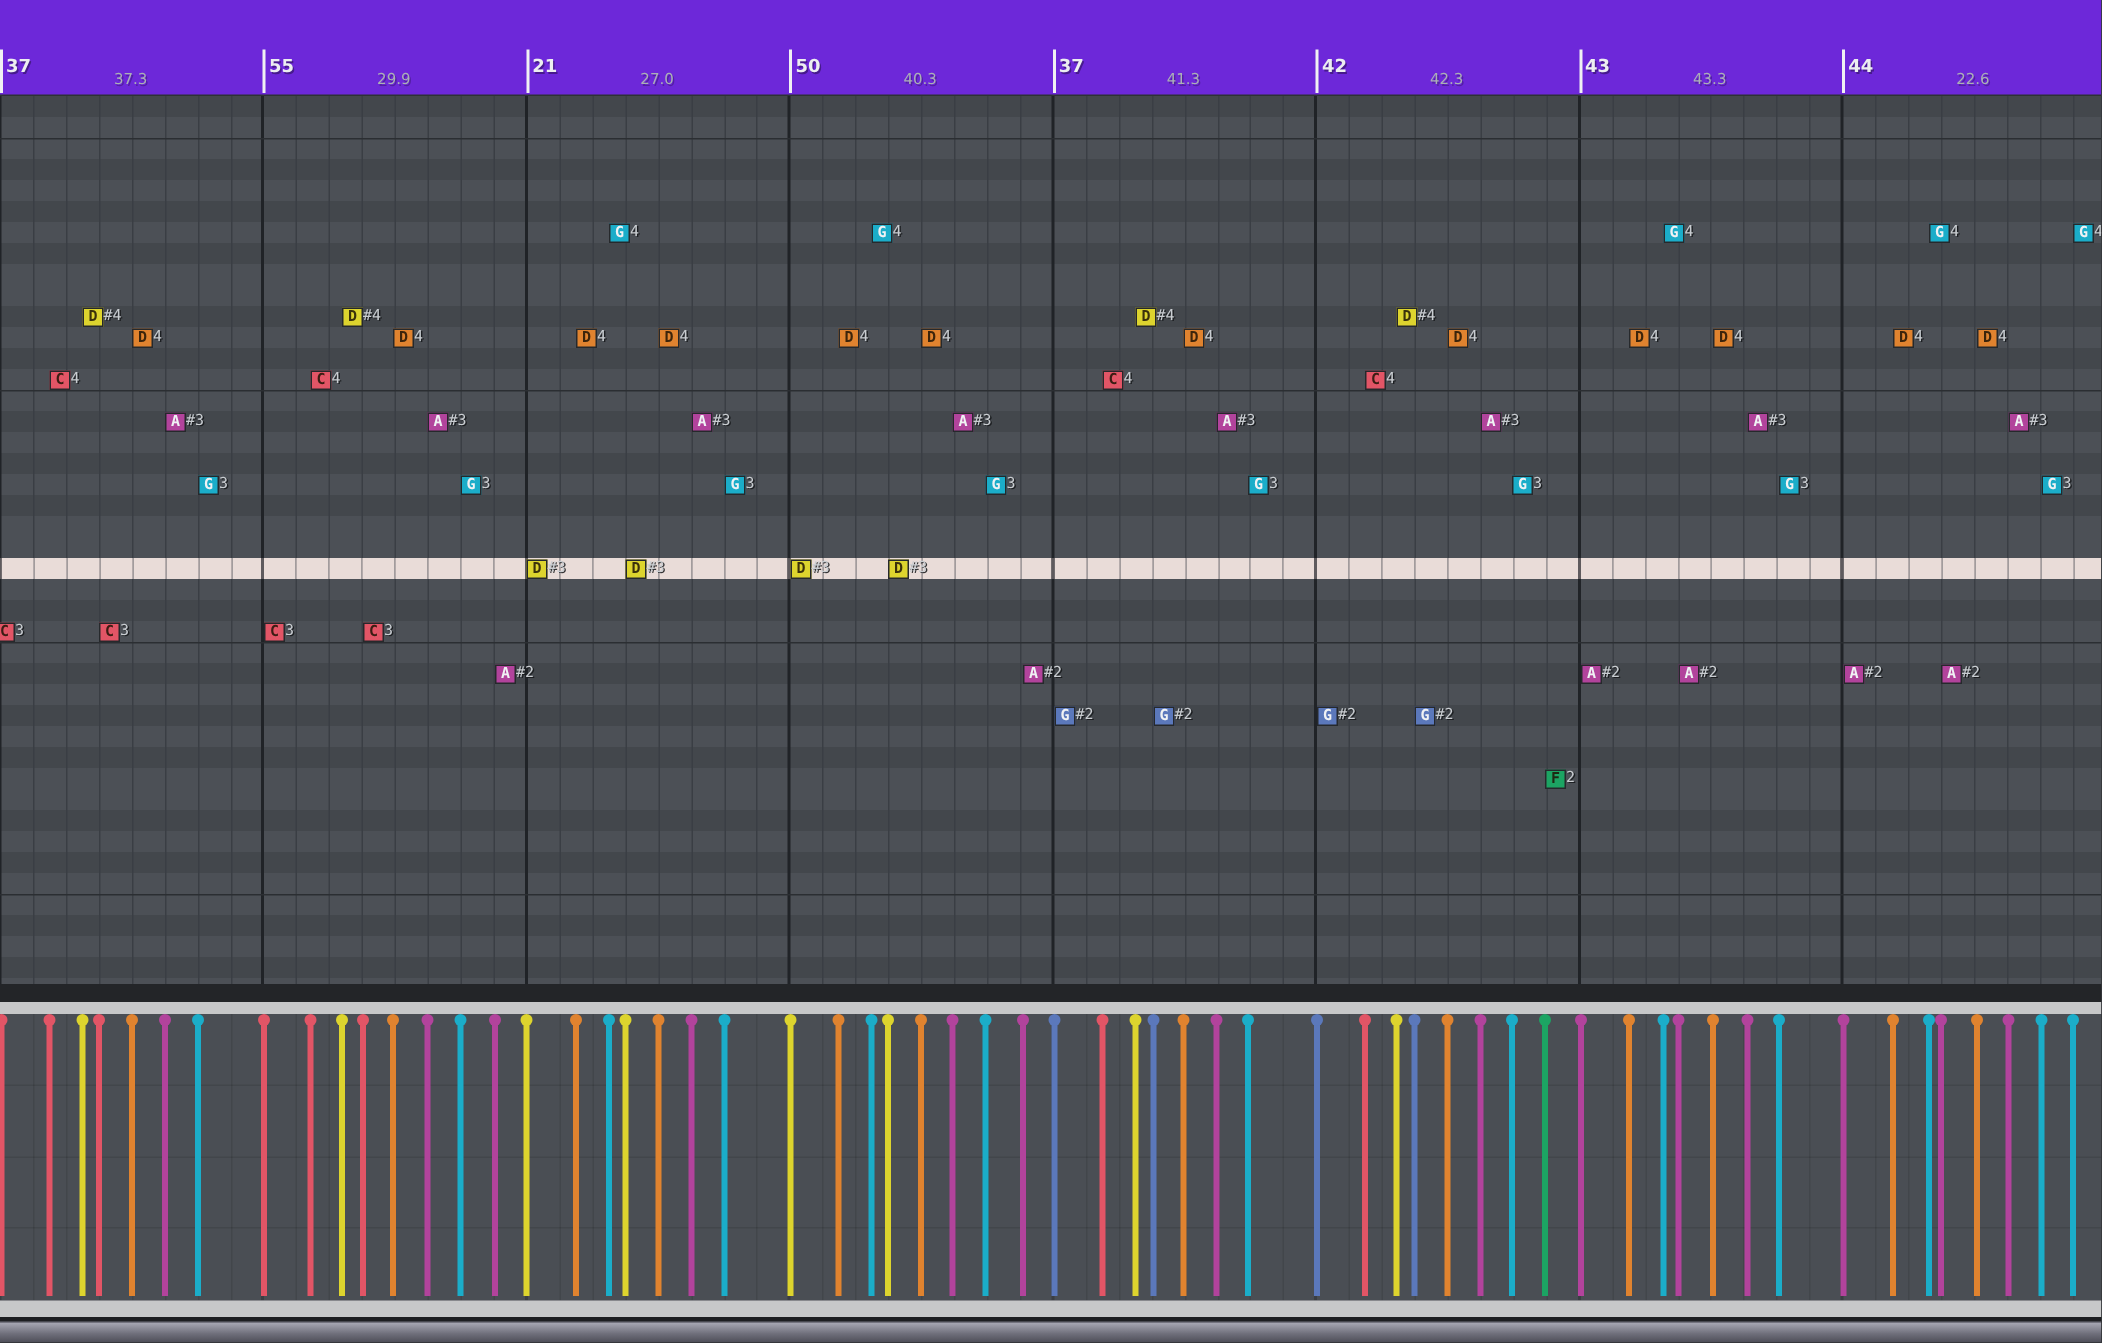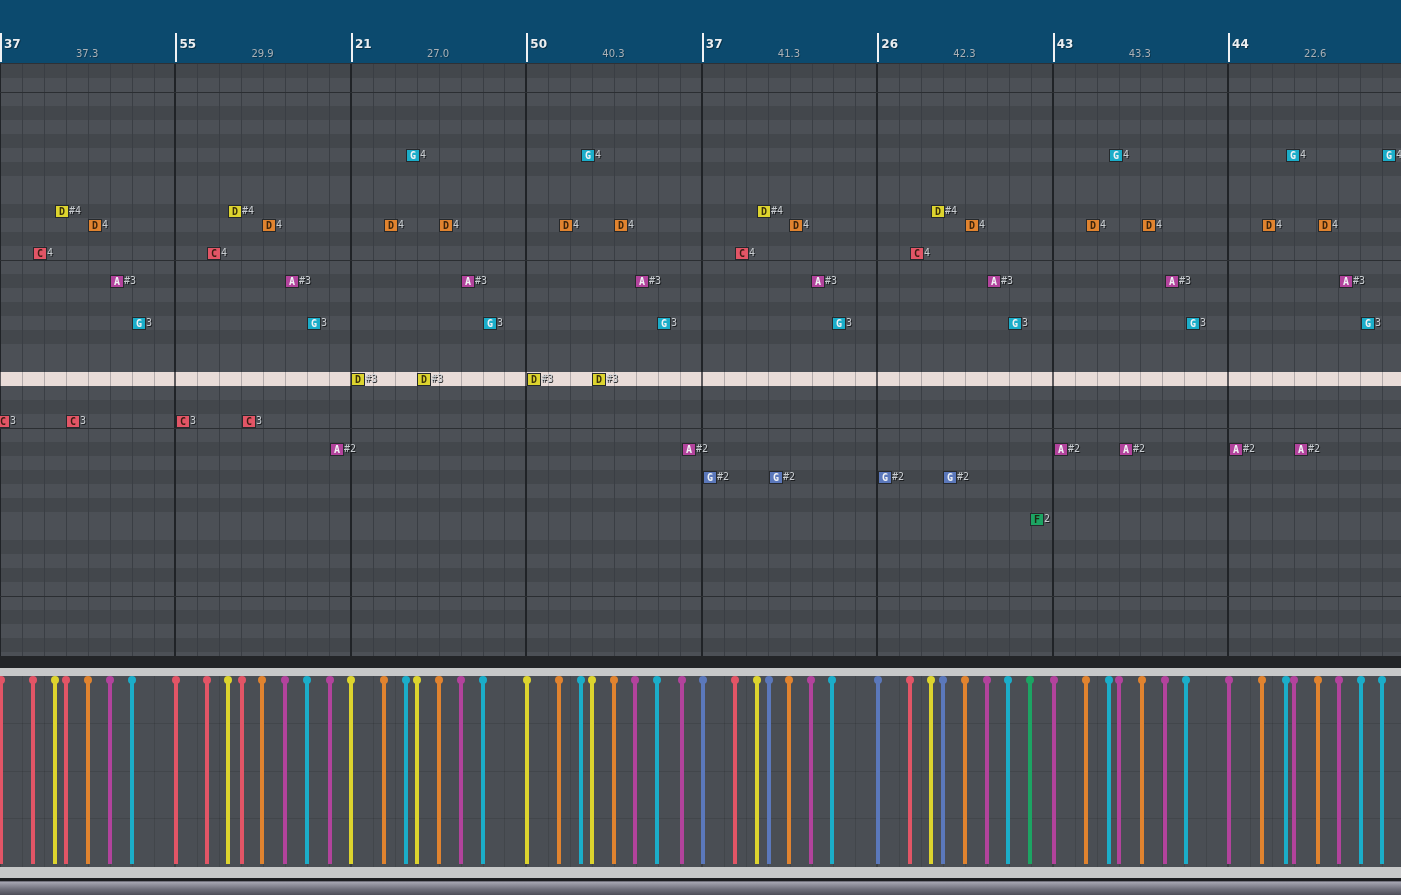--- a/index.html
+++ b/index.html
@@ -2,21 +2,21 @@
 <html><head>
 <meta charset="utf-8">
 <style>
   html,body{margin:0;padding:0;background:#2a2c2f;}
   #app{
     position:relative; width:1401px; height:895px; overflow:hidden;
     background:#46494f; font-family:"DejaVu Sans", sans-serif;
     -webkit-font-smoothing:none;
   }
   .abs{position:absolute;}
-  #timeline{left:0;top:0;width:1401px;height:63px;background:#0c4a6e;border-bottom:1px solid #2e3136;}
+  #timeline{left:0;top:0;width:1401px;height:63px;background:#6d28d9;border-bottom:1px solid #2e3136;}
   .bar-tick{width:2px;height:29px;top:33px;background:#f0f1f3;}
   .bar-num{top:37px;font-size:12px;font-weight:bold;color:#eceef0;text-shadow:1px 1px 0 rgba(0,0,0,0.35);}
   .bar-sub{top:48px;font-size:10px;color:#abb0b5;text-shadow:1px 1px 0 rgba(0,0,0,0.25);}
   #roll{left:0;top:64px;width:1401px;height:592px;overflow:hidden;background:#43474c;}
   .row-light{left:0;width:1401px;height:14px;background:#4c5056;}
   .row-dark{left:0;width:1401px;height:14px;background:#43474c;}
   .row-hl{left:0;width:1401px;height:14px;background:#e9dcd8;}
   .vline-cell{top:0;width:1px;height:592px;background:#3a3e44;}
   .vline-bar{top:0;width:2px;height:592px;background:#202327;}
   .hline-oct{left:0;width:1401px;height:1px;background:#2b2e32;}
@@ -61,21 +61,21 @@
       <div class="abs bar-tick" style="left: 350.9px;"></div>
       <div class="abs bar-num" style="left: 354.9px;">21</div>
       <div class="abs bar-sub" style="left: 426.9px;">27.0</div>
       <div class="abs bar-tick" style="left: 526.3px;"></div>
       <div class="abs bar-num" style="left: 530.3px;">50</div>
       <div class="abs bar-sub" style="left: 602.3px;">40.3</div>
       <div class="abs bar-tick" style="left: 701.8px;"></div>
       <div class="abs bar-num" style="left: 705.8px;">37</div>
       <div class="abs bar-sub" style="left: 777.8px;">41.3</div>
       <div class="abs bar-tick" style="left: 877.3px;"></div>
-      <div class="abs bar-num" style="left: 881.3px;">26</div>
+      <div class="abs bar-num" style="left: 881.3px;">42</div>
       <div class="abs bar-sub" style="left: 953.3px;">42.3</div>
       <div class="abs bar-tick" style="left: 1052.7px;"></div>
       <div class="abs bar-num" style="left: 1056.7px;">43</div>
       <div class="abs bar-sub" style="left: 1128.7px;">43.3</div>
       <div class="abs bar-tick" style="left: 1228.1px;"></div>
       <div class="abs bar-num" style="left: 1232.1px;">44</div>
       <div class="abs bar-sub" style="left: 1304.1px;">22.6</div>
     </div>
   <div id="roll" class="abs">
       <div class="abs row-dark" style="top: 0px;"></div>

